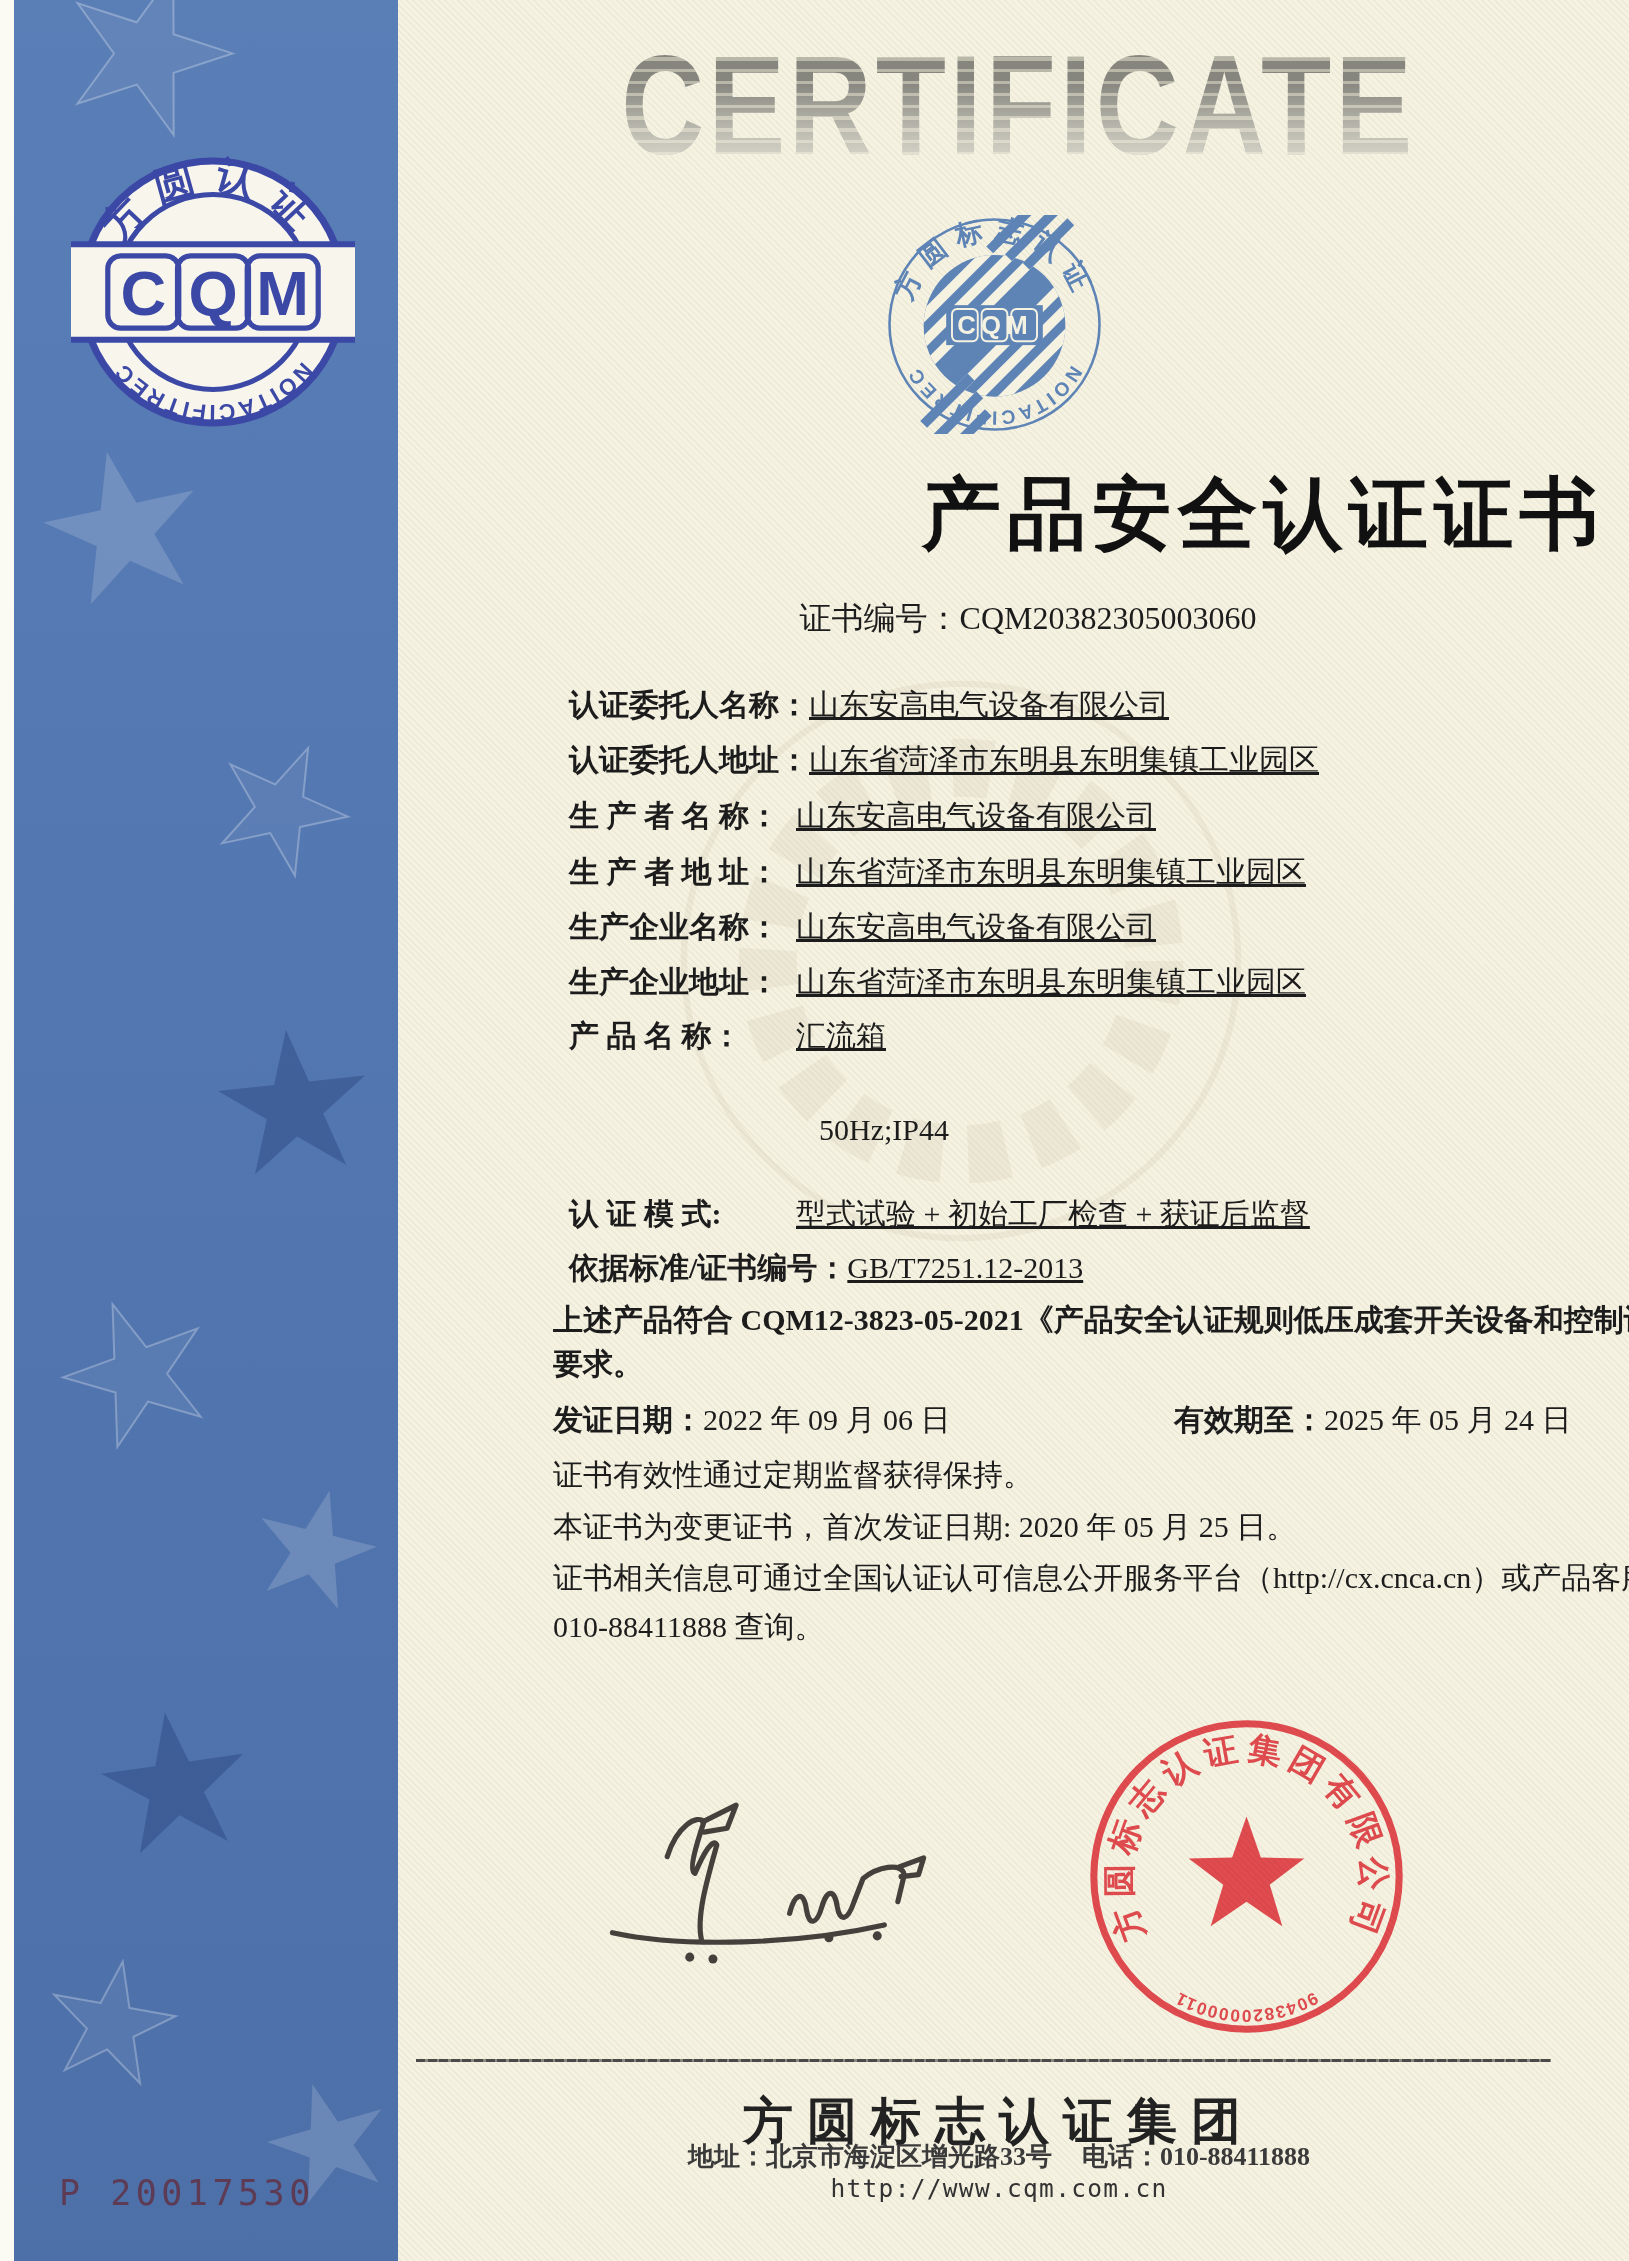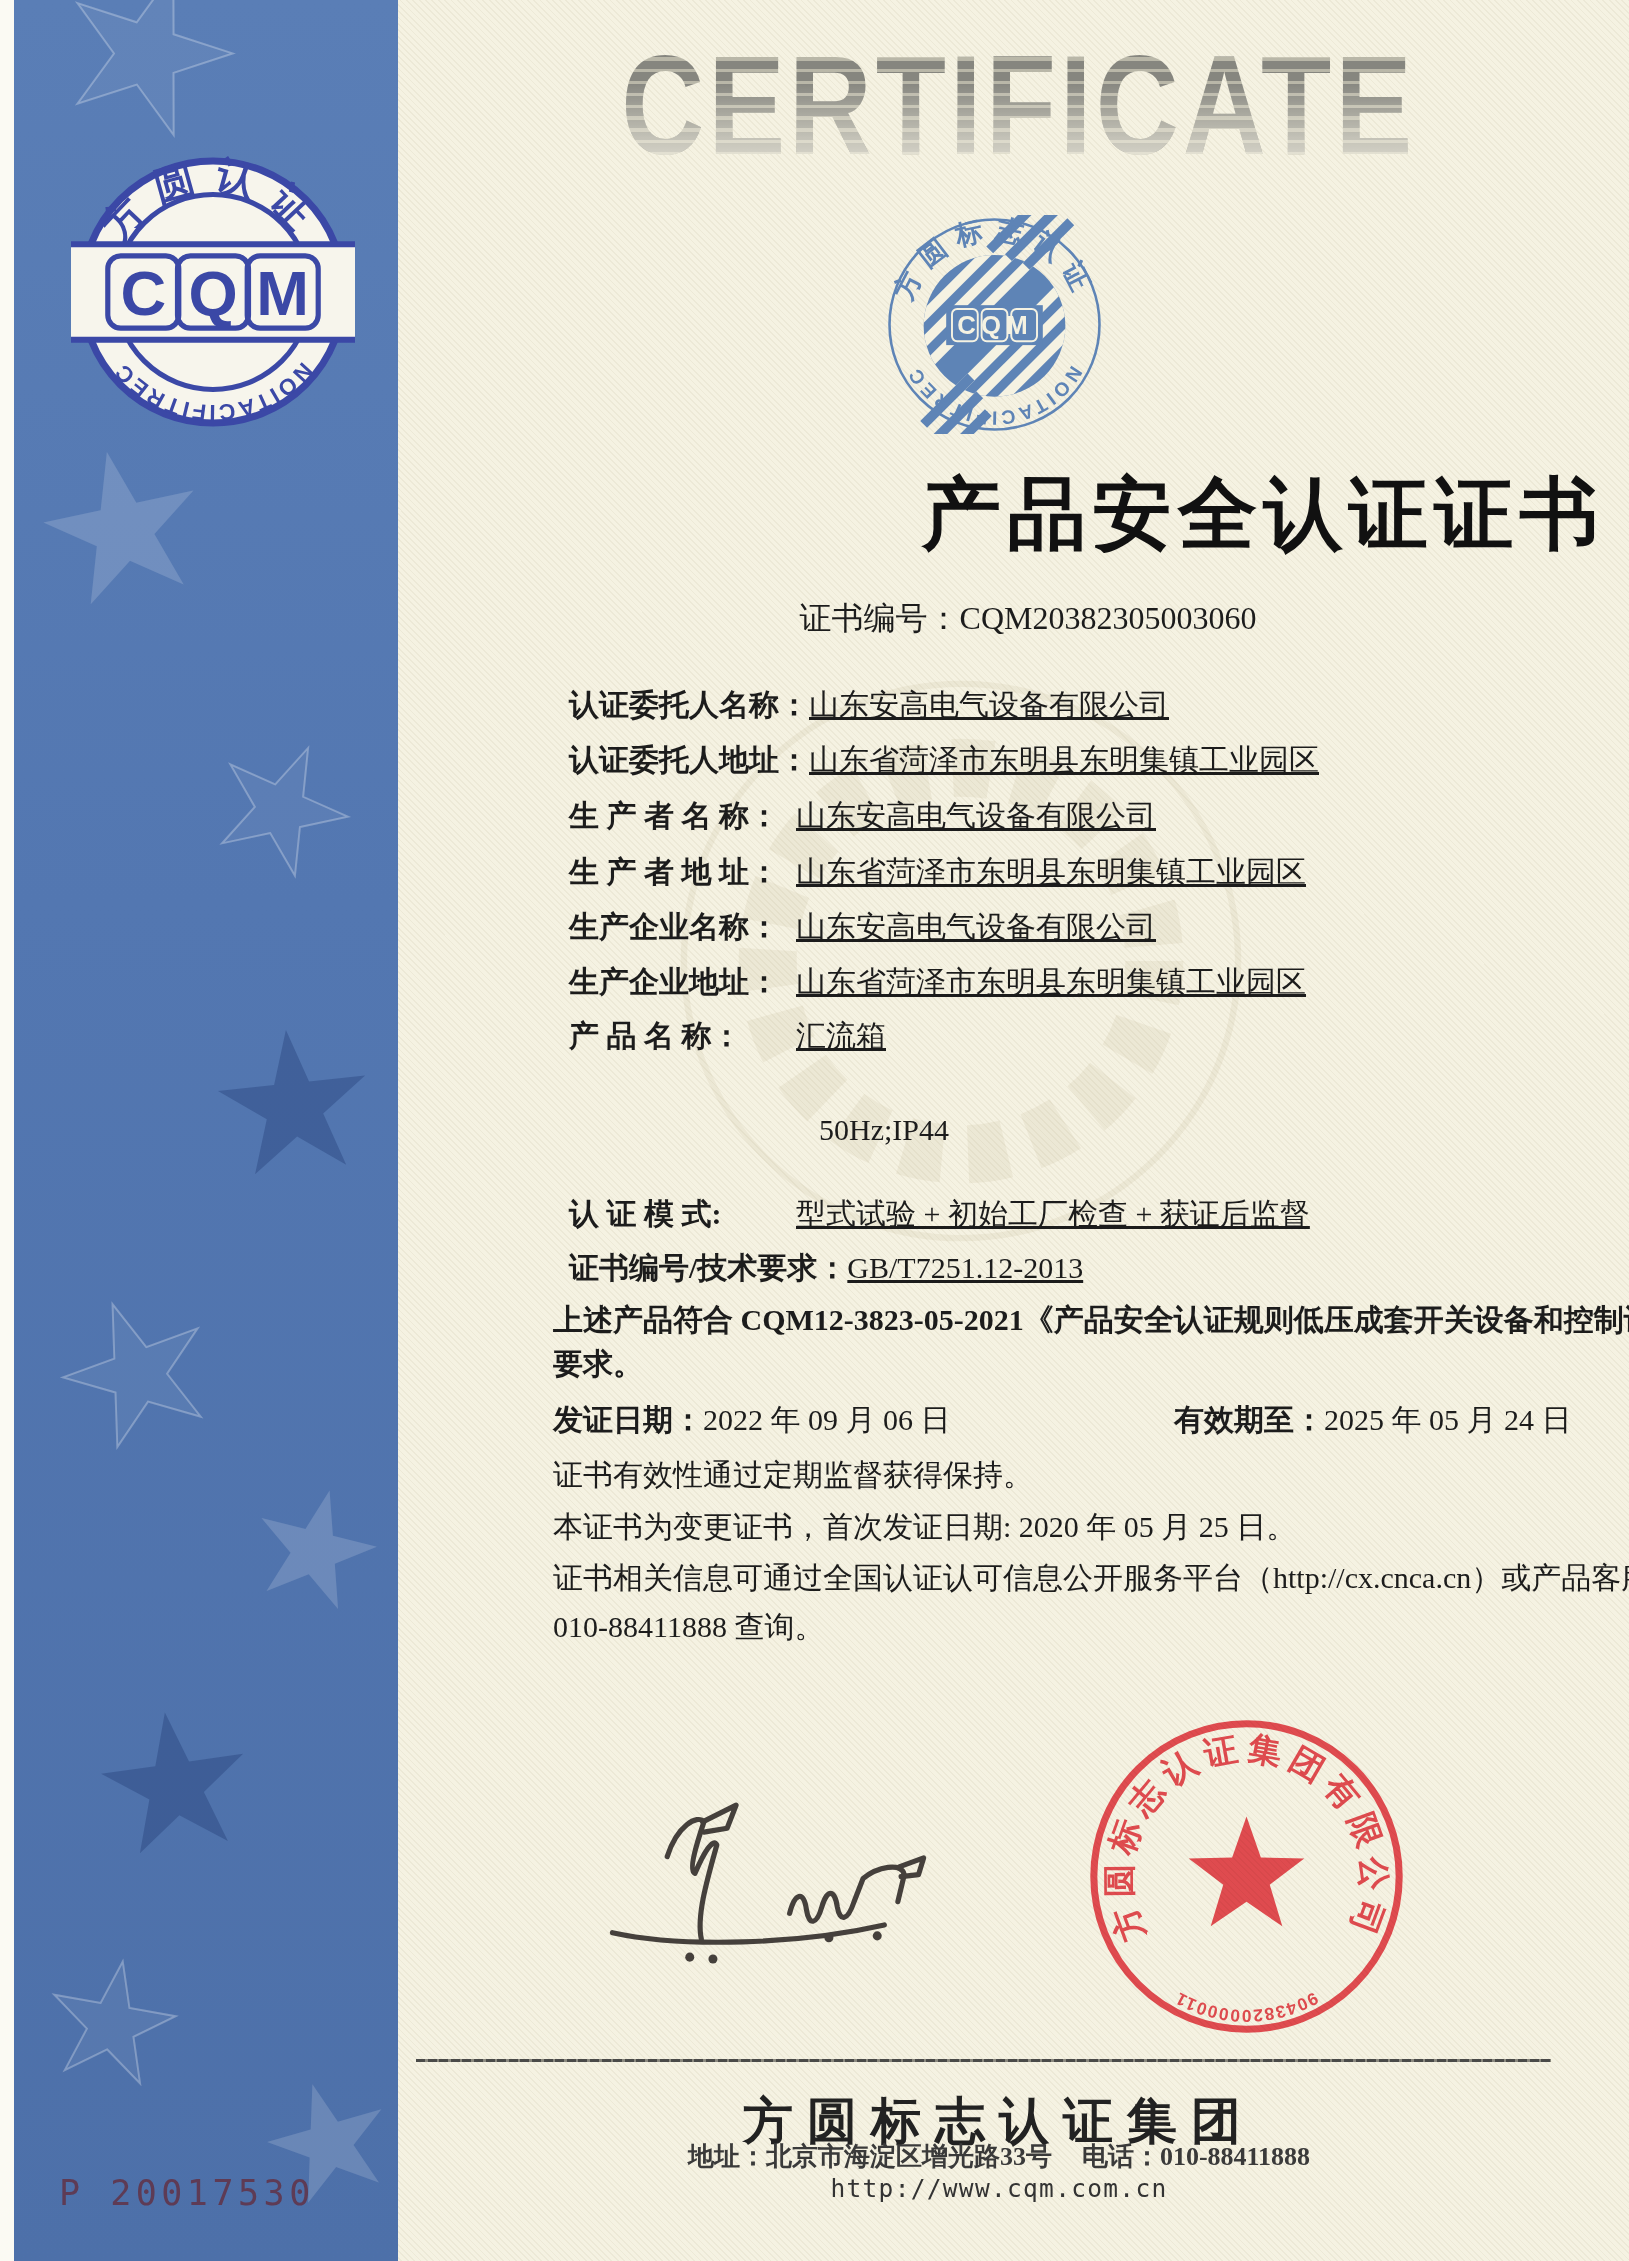--- a/index.html
+++ b/index.html
@@ -188,21 +188,21 @@
   <div class="frow" style="top:1016px">
       <span class="flabel">产 品 名 称：</span>
       <span class="fvalue">汇流箱</span>
     </div>
   <div class="wrap2" style="top:1110px">50Hz;IP44</div>
   <div class="frow" style="top:1194px">
       <span class="flabel">认 证 模 式:</span>
       <span class="fvalue">型式试验 + 初始工厂检查 + 获证后监督</span>
     </div>
   <div class="frow" style="top:1248px">
-      <span class="flabel">证书编号/技术要求：</span>
+      <span class="flabel">依据标准/证书编号：</span>
       <span class="fvalue">GB/T7251.12-2013</span>
     </div>
 
   <div class="statement" style="top:1300px">上述产品符合 CQM12-3823-05-2021《产品安全认证规则低压成套开关设备和控制设备》的</div>
   <div class="statement" style="top:1344px">要求。</div>
 
   <div class="note" style="top:1400px">
     <span class="datelab">发证日期：</span><span>2022 年 09 月 06 日</span>
   </div>
   <div class="note" style="top:1400px;left:1174px">

